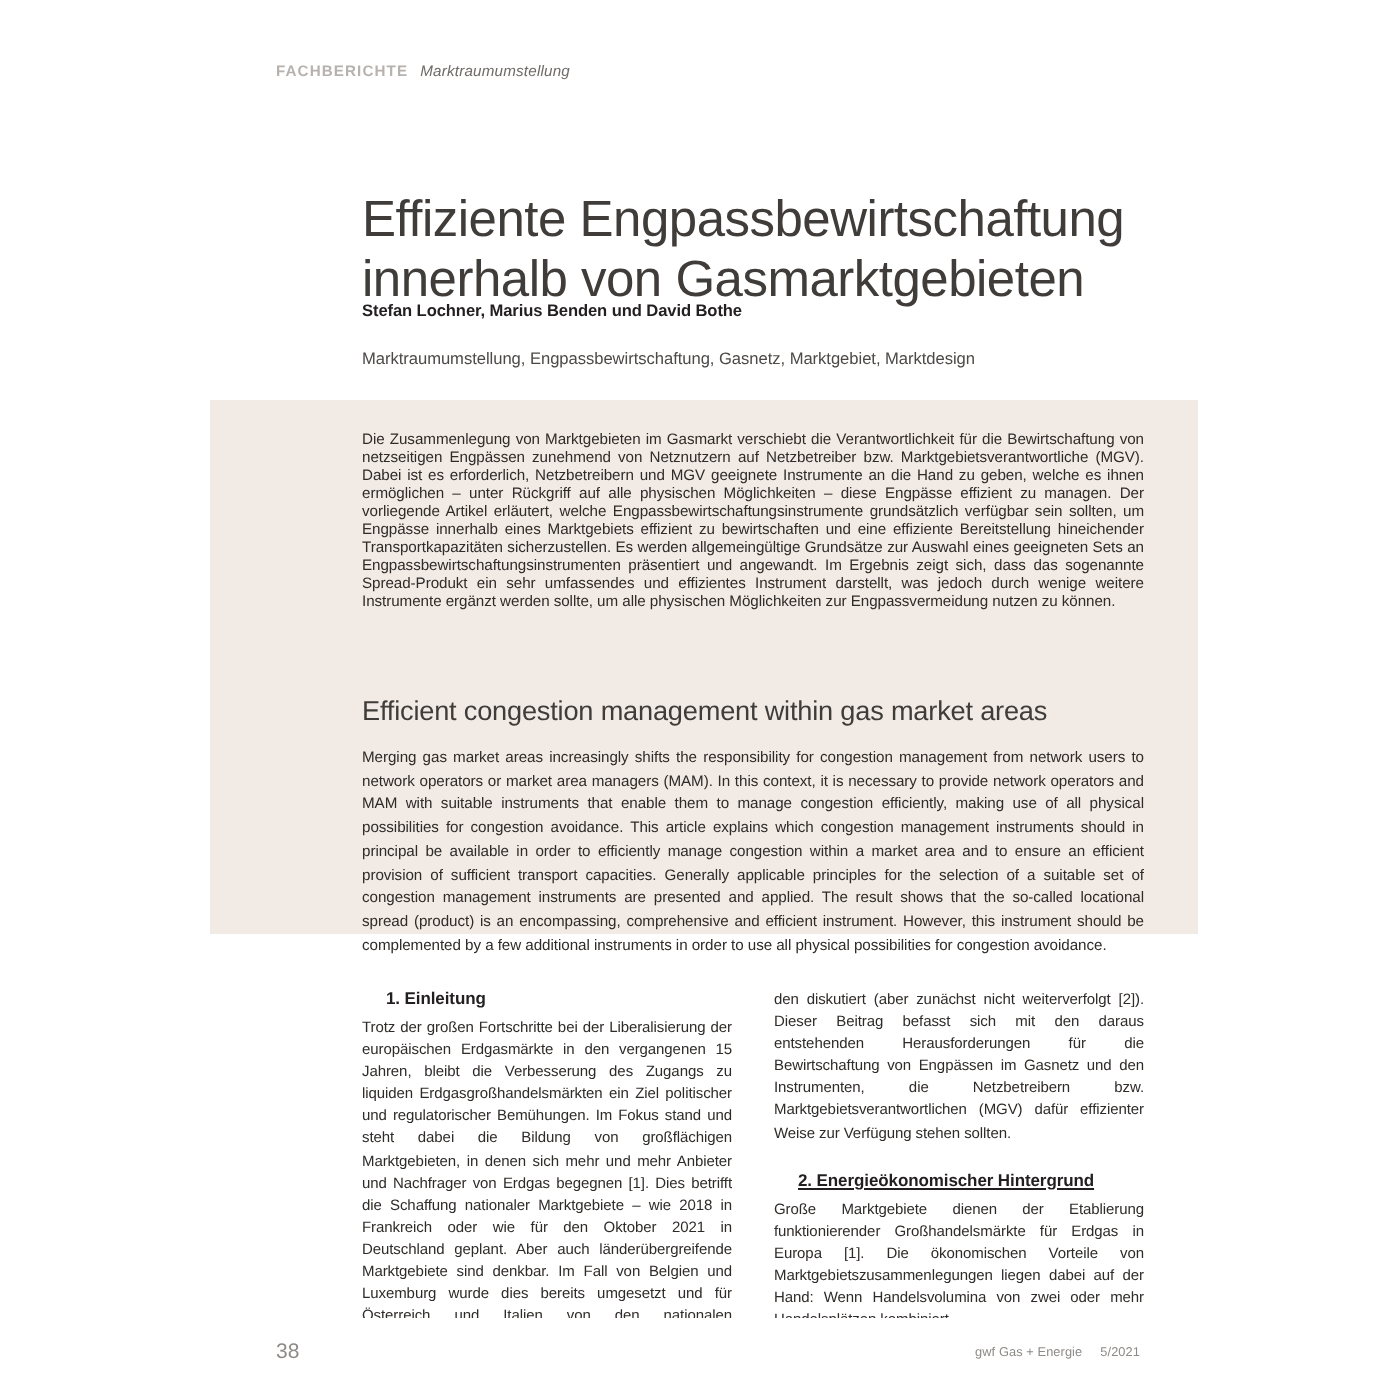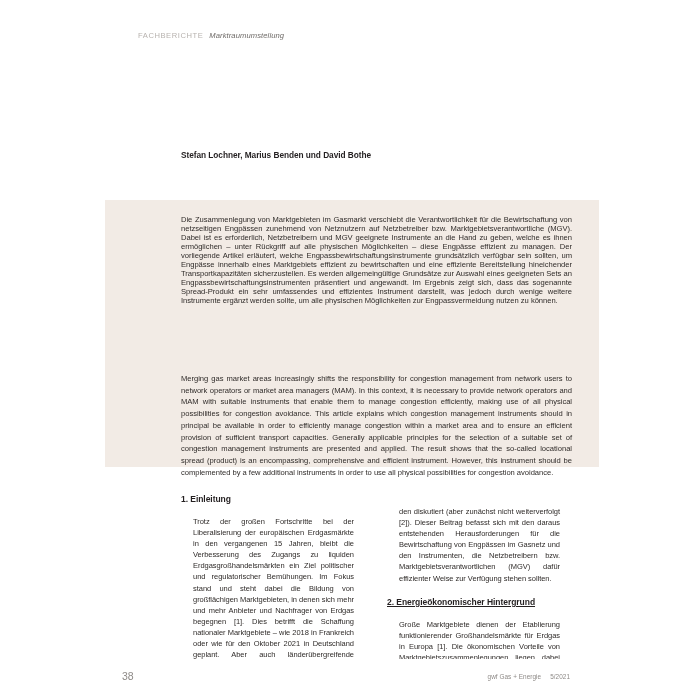--- a/index.html
+++ b/index.html
@@ -28,21 +28,21 @@
   .runhead {
     position: absolute;
     left: 138px;
     top: 31px;
     font-size: 7.6px;
     letter-spacing: 0.55px;
     white-space: nowrap;
   }
   .runhead .cat {
     color: #b7b2ae;
-    font-weight: 400;
+    font-weight: 700;
   }
   .runhead .sec {
     color: #6e6a67;
     margin-left: 6px;
     letter-spacing: 0.1px;
     font-style: italic;
   }
 
   
   .title {
@@ -137,39 +137,39 @@
     height: 165px;
     overflow: hidden;
   }
   .col-left  { left: 0; }
   .col-right { left: 206px; }
 
   .sec-head {
     font-size: 8.5px;
     font-weight: bold;
     color: #231f20;
-    margin: 0 0 4px 0;
+    margin: 0 0 4px 12px;
     letter-spacing: -0.05px;
   }
   .sec-head.spaced { margin-top: 13px; text-decoration: underline; }
 
   .body-p {
     font-size: 7.5px;
     line-height: 11.1px;
     color: #2f2b29;
     text-align: justify;
-    margin: 12px;
+    margin: 0;
     letter-spacing: -0.04px;
     hyphens: manual;
   }
 
   
   .folio {
     position: absolute;
-    left: 122px;
+    left: 138px;
     top: 670px;
     font-size: 10.5px;
     color: #8e8a87;
     font-weight: 300;
   }
   .imprint {
     position: absolute;
     right: 130px;
     top: 673px;
     font-size: 6.4px;
@@ -181,28 +181,34 @@
 </style>
 </head>
 <body>
 
 <div class="page">
 
   <div class="runhead">
     <span class="cat">FACHBERICHTE</span><span class="sec">Marktraumumstellung</span>
   </div>
 
+  <h1 class="title">
+    <span class="l1">Effiziente Engpassbewirtschaftung</span>
+    <span class="l2">innerhalb von Gasmarktgebieten</span>
+  </h1>
 
   <div class="authors">Stefan Lochner, Marius Benden und David Bothe</div>
 
+  <div class="keywords">Marktraumumstellung, Engpassbewirtschaftung, Gasnetz, Marktgebiet, Marktdesign</div>
 
   <div class="abstract-box"></div>
 
   <div class="abs-de">Die Zusammenlegung von Marktgebieten im Gasmarkt verschiebt die Verantwortlichkeit für die Bewirtschaftung von netzseitigen Engpässen zunehmend von Netznutzern auf Netzbetreiber bzw. Marktgebietsverantwortliche (MGV). Dabei ist es erforderlich, Netzbetreibern und MGV geeignete Instrumente an die Hand zu geben, welche es ihnen ermöglichen – unter Rückgriff auf alle physischen Möglichkeiten – diese Engpässe effizient zu managen. Der vorliegende Artikel erläutert, welche Engpassbewirtschaftungsinstrumente grundsätzlich verfügbar sein sollten, um Engpässe innerhalb eines Marktgebiets effizient zu bewirtschaften und eine effiziente Bereitstellung hineichender Transportkapazitäten sicherzustellen. Es werden allgemeingültige Grundsätze zur Auswahl eines geeigneten Sets an Engpassbewirtschaftungsinstrumenten präsentiert und angewandt. Im Ergebnis zeigt sich, dass das sogenannte Spread-Produkt ein sehr umfassendes und effizientes Instrument darstellt, was jedoch durch wenige weitere Instrumente ergänzt werden sollte, um alle physischen Möglichkeiten zur Engpassvermeidung nutzen zu können.</div>
 
+  <h2 class="en-head">Efficient congestion management within gas market areas</h2>
 
   <div class="abs-en">Merging gas market areas increasingly shifts the responsibility for congestion management from network users to network operators or market area managers (MAM). In this context, it is necessary to provide network operators and MAM with suitable instruments that enable them to manage congestion efficiently, making use of all physical possibilities for congestion avoidance. This article explains which congestion management instruments should in principal be available in order to efficiently manage congestion within a market area and to ensure an efficient provision of sufficient transport capacities. Generally applicable principles for the selection of a suitable set of congestion management instruments are presented and applied. The result shows that the so-called locational spread (product) is an encompassing, comprehensive and efficient instrument. However, this instrument should be complemented by a few additional instruments in order to use all physical possibilities for congestion avoidance.</div>
 
   <div class="columns">
 
     <div class="col col-left">
       <h3 class="sec-head">1. Einleitung</h3>
       <p class="body-p">Trotz der großen Fortschritte bei der Liberalisierung der europäischen Erdgasmärkte in den vergangenen 15 Jahren, bleibt die Verbesserung des Zugangs zu liquiden Erdgasgroßhandelsmärkten ein Ziel politischer und regulatorischer Bemühungen. Im Fokus stand und steht dabei die Bildung von großflächigen Marktgebieten, in denen sich mehr und mehr Anbieter und Nachfrager von Erdgas begegnen [1]. Dies betrifft die Schaffung nationaler Marktgebiete – wie 2018 in Frankreich oder wie für den Oktober 2021 in Deutschland geplant. Aber auch länderübergreifende Marktgebiete sind denkbar. Im Fall von Belgien und Luxemburg wurde dies bereits umgesetzt und für Österreich und Italien von den nationalen Regulierungsbehör-</p>
     </div>
 

